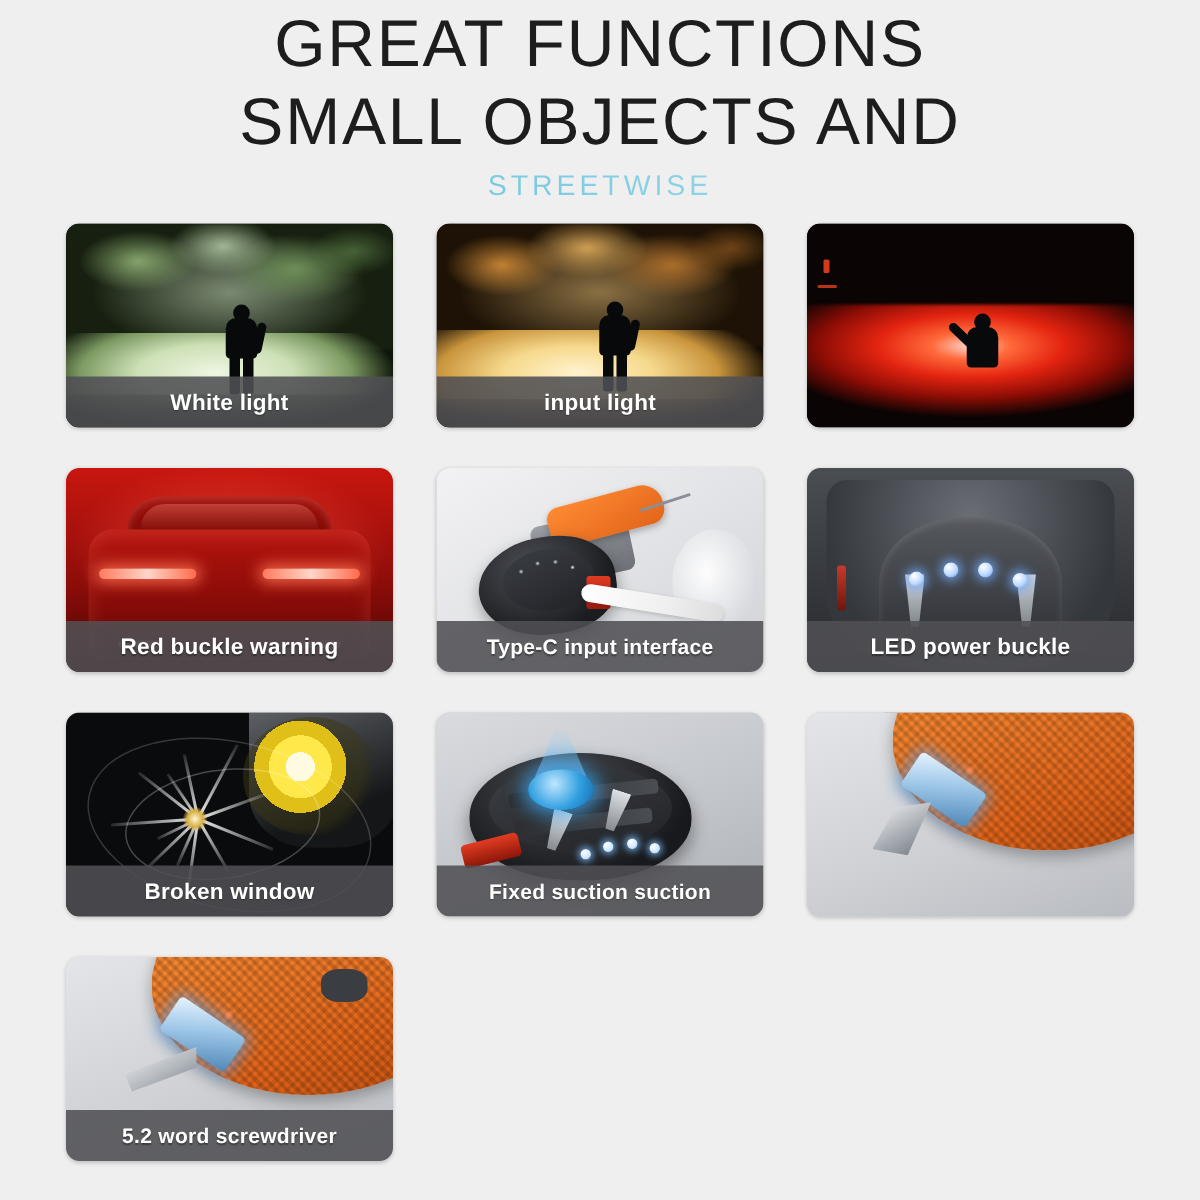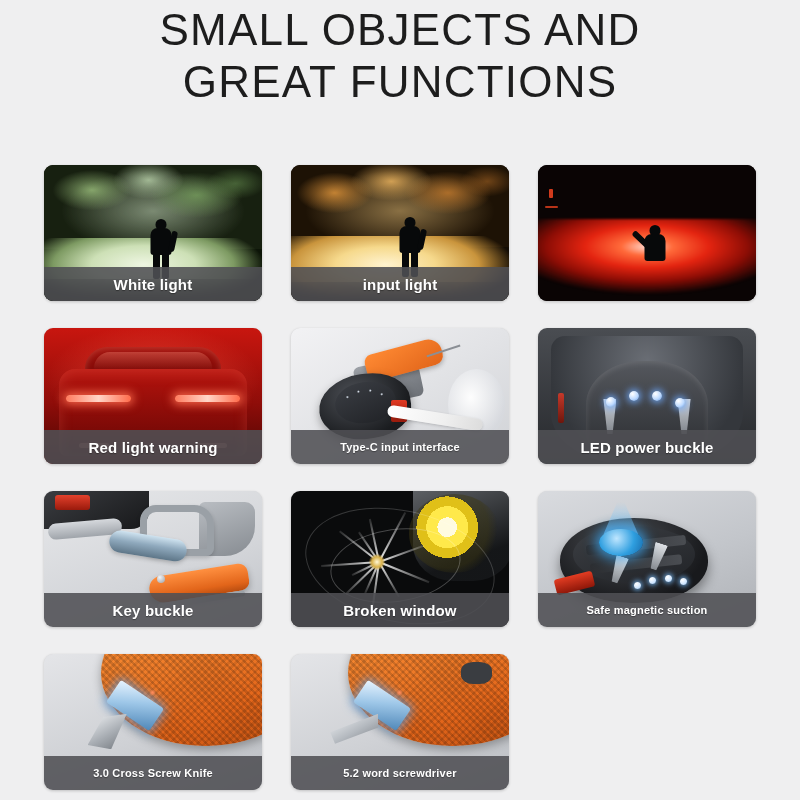--- a/index.html
+++ b/index.html
@@ -28,21 +28,21 @@
     background:linear-gradient(90deg,#9fd6e4 0%,#6fc4dc 30%,#8ed3e6 60%,#bfe4ee 100%);
     -webkit-background-clip:text;
     background-clip:text;
     color:#86cde2;
     -webkit-text-fill-color:transparent;
   }
 
   
   .grid {
     position:absolute;
-    left:44px; top:165px;
+    left:44px; top:149px;
     width:712px;
     display:grid;
     grid-template-columns:repeat(3, 218px);
     grid-template-rows:repeat(4, 136px);
     column-gap:29px;
     row-gap:27px;
   }
 
   .card {
     position:relative;
@@ -62,21 +62,21 @@
     color:#ffffff;
     font-size:15px;
     font-weight:700;
     display:flex;
     align-items:center;
     justify-content:center;
     letter-spacing:0.2px;
     text-shadow:0 1px 1px rgba(0,0,0,0.35);
     white-space:nowrap;
   }
-  .label.sm { font-size:11px; }
+  .label.sm { font-size:14px; }
 
   
   .a-white { background:#0d1508; }
   .a-white .foliage {
     position:absolute; left:0; right:0; top:0; height:62%;
     background:
       radial-gradient(ellipse 30% 40% at 22% 30%, rgba(150,185,120,.85), transparent 60%),
       radial-gradient(ellipse 26% 36% at 48% 18%, rgba(190,215,175,.8), transparent 62%),
       radial-gradient(ellipse 34% 44% at 70% 36%, rgba(120,160,95,.8), transparent 62%),
       radial-gradient(ellipse 22% 30% at 88% 22%, rgba(90,125,70,.7), transparent 62%),
@@ -512,22 +512,23 @@
   }
   .a-bit .notch2 {
     position:absolute; right:8%; top:6%; width:14%; height:16%;
     background:#3a3d41; border-radius:40%;
   }
 </style>
 </head>
 <body>
 
 <div class="header">
+  <div class="title-line">GREAT FUNCTIONS</div>
   <div class="title-line">SMALL OBJECTS AND</div>
-  <div class="title-line">GREAT FUNCTIONS</div>
+  <div class="subtitle">STREETWISE</div>
 </div>
 
 <div class="grid">
 
   <div class="card">
     <div class="art a-white">
       <div class="foliage"></div>
         <div class="beam"></div>
         <div class="ground"></div>
       <div class="person" style="left:46%; top:40%; width:34px; height:62px;">
@@ -575,21 +576,21 @@
     <div class="art a-car">
       <div class="halo"></div>
         <div class="roof"></div>
         <div class="glass"></div>
         <div class="body"></div>
       <div class="tailL"></div>
         <div class="tailR"></div>
         <div class="exL"></div>
         <div class="exR"></div>
     </div>
-    <div class="label">Red light warning</div>
+    <div class="label">Red buckle warning</div>
   </div>
 
   <div class="card">
     <div class="art a-typec">
       <div class="blob"></div>
       <div class="metal"></div>
       <div class="orange"></div>
       <div class="pin"></div>
       <div class="dev"></div>
       <div class="devface"></div>
@@ -610,33 +611,20 @@
       <div class="dots">
           <i></i>
           <i></i>
           <i></i>
           <i></i>
         </div>
     </div>
     <div class="label">LED power buckle</div>
   </div>
 
-  <div class="card">
-    <div class="art a-key">
-      <div class="topdark"></div>
-        <div class="redtab"></div>
-      <div class="plateR"></div>
-        <div class="clip"></div>
-      <div class="silverL"></div>
-        <div class="hook"></div>
-      <div class="orangebar"></div>
-        <div class="screw"></div>
-    </div>
-    <div class="label">Key buckle</div>
-  </div>
 
 
   <div class="card">
     <div class="art a-brk">
       <div class="plate"></div>
         <div class="glowy"></div>
       <div class="webring"></div>
         <div class="webring2"></div>
       <div class="crack" style="height:52px; transform:rotate(8deg);"></div>
       <div class="crack" style="height:46px; transform:rotate(46deg);"></div>
@@ -666,32 +654,31 @@
       <div class="bluebeam"></div>
         <div class="bluedisc"></div>
       <div class="dots2">
           <i></i>
           <i></i>
           <i></i>
           <i></i>
         </div>
       <div class="redtab2"></div>
     </div>
-    <div class="label sm">Safe magnetic suction</div>
+    <div class="label sm">Fixed suction suction</div>
   </div>
 
   <div class="card">
     <div class="art a-bit">
       <div class="discrim"></div>
         <div class="disc"></div>
       <div class="shaft"></div>
         <div class="redspark"></div>
         <div class="tipcross"></div>
     </div>
-    <div class="label sm">3.0 Cross Screw Knife</div>
   </div>
 
   <div class="card">
     <div class="art a-bit">
       <div class="discrim"></div>
         <div class="disc"></div>
         <div class="notch2"></div>
       <div class="shaft"></div>
         <div class="redspark"></div>
         <div class="tipflat"></div>

